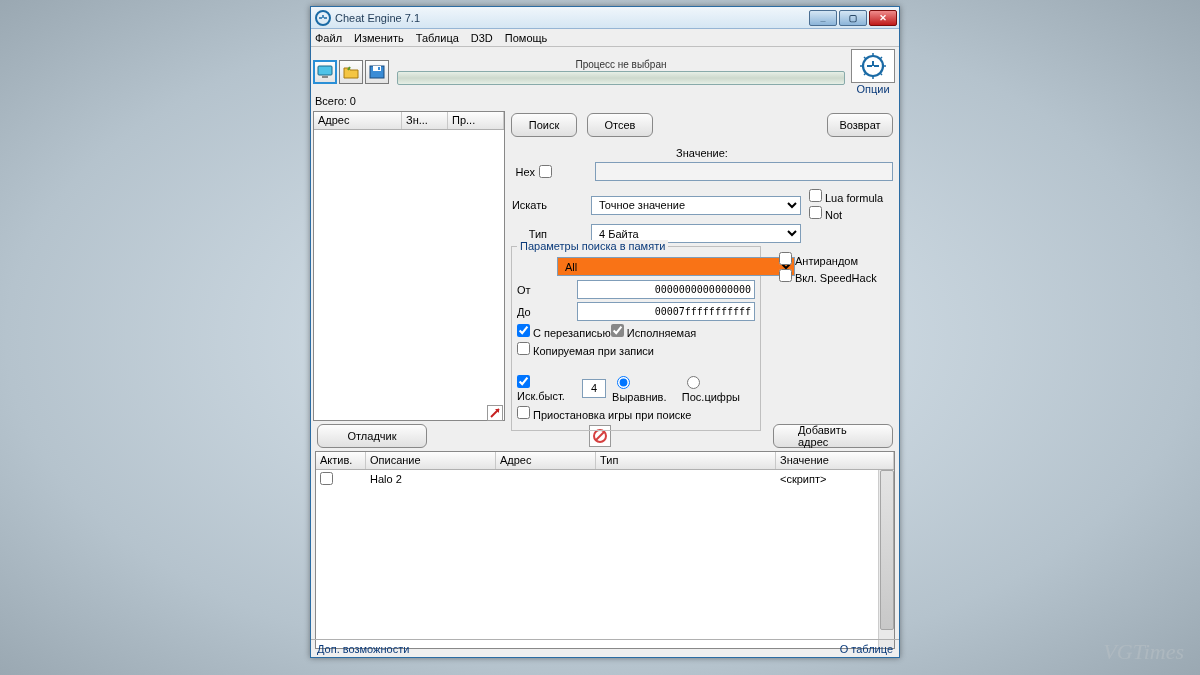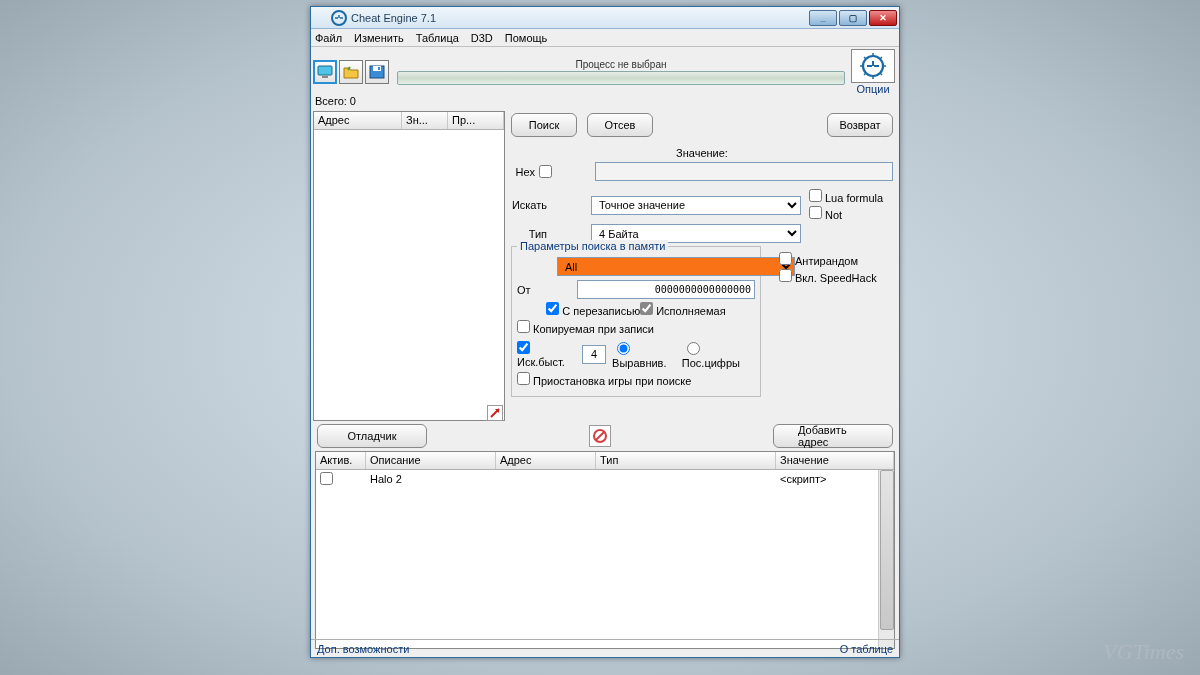--- a/index.html
+++ b/index.html
@@ -1,19 +1,19 @@
 <!DOCTYPE html>
 <html><head>
 <meta charset="utf-8">
 <style>
   * { box-sizing: border-box; font-family: Tahoma, "Segoe UI", sans-serif; font-size: 11px; }
   body { margin:0; padding:0; background: radial-gradient(ellipse at center, #dce7ef 0%, #b5c3cd 70%, #9aa8b2 100%); width:1200px; height:675px; overflow:hidden; position:relative; }
   .window { position:absolute; left:310px; top:6px; width:590px; height:652px; background:#efefef; border:1px solid #2b6ca3; box-shadow: 0 0 6px rgba(0,0,0,0.4); }
   
-  .titlebar { height:22px; background:linear-gradient(to bottom,#f0f6fb,#d5e6f3); display:flex; align-items:center; padding:0 2px 0 20px; border-bottom:1px solid #96b5d4; }
+  .titlebar { height:22px; background:linear-gradient(to bottom,#f0f6fb,#d5e6f3); display:flex; align-items:center; padding:0 2px 0 4px; border-bottom:1px solid #96b5d4; }
   .titlebar .app-icon { width:16px; height:16px; margin-right:4px; }
   .titlebar .title { color:#1e3a56; flex:1; }
   .win-btns { display:flex; gap:2px; }
   .win-btn { width:28px; height:16px; border:1px solid #4a6e92; border-radius:2px; display:flex; align-items:center; justify-content:center; font-size:9px; font-weight:bold; cursor:pointer; }
   .btn-min,.btn-max { background:linear-gradient(to bottom,#d4e6f4,#8cb5d9); color:#2b4a68; }
   .btn-close { background:linear-gradient(to bottom,#f08b8b,#bf1a1a); color:#fff; border-color:#7a0c0c; }
   
   .menubar { height:18px; display:flex; align-items:center; padding:0 4px; background:#efefef; border-bottom:1px solid #c0c0c0; gap:12px; }
   .menubar span { cursor:pointer; }
   
@@ -187,28 +187,32 @@
           <span class="group-title">Параметры поиска в памяти</span>
           <div style="margin-top:-6px;">
             <select style="width:100%;background:#f97316">
               <option>All</option>
             </select>
           </div>
           <div class="row" style="margin-top:4px;">
             <span style="width:20px">От</span>
             <input type="text" class="num" style="flex: 1 1 0%;" value="0000000000000000">
           </div>
-          <div class="row" style="justify-content:center;">
+          <div class="row">
+            <span style="width:20px">До</span>
+            <input type="text" class="num" style="flex: 1 1 0%;" value="00007fffffffffff">
+          </div>
+          <div class="row" style="justify-content:flex-start;">
             <label><input type="checkbox" checked="" style=""><span>С перезаписью</span></label>
             <label><input type="checkbox" style="accent-color: rgb(136, 136, 136);" checked=""><span>Исполняемая</span></label>
           </div>
           <div class="row">
             <label><input type="checkbox" style=""><span>Копируемая при записи</span></label>
           </div>
-          <div class="row" style="margin-top:4px;">
+          <div class="row" style="margin-top:16px;">
             <label><input type="checkbox" checked="" style=""><span>Иск.быст.</span></label>
             <input type="text" style="width: 24px; text-align: center; margin: 0px 6px;" value="4">
             <div style="display:flex;flex-direction:row;font-size:10px;">
               <label><input type="radio" name="al" checked="" style=""><span>Выравнив.</span></label>
               <label><input type="radio" name="al" style=""><span>Пос.цифры</span></label>
             </div>
           </div>
           <div class="row" style="margin-top:2px;">
             <label><input type="checkbox" style=""><span>Приостановка игры при поиске</span></label>
           </div>

